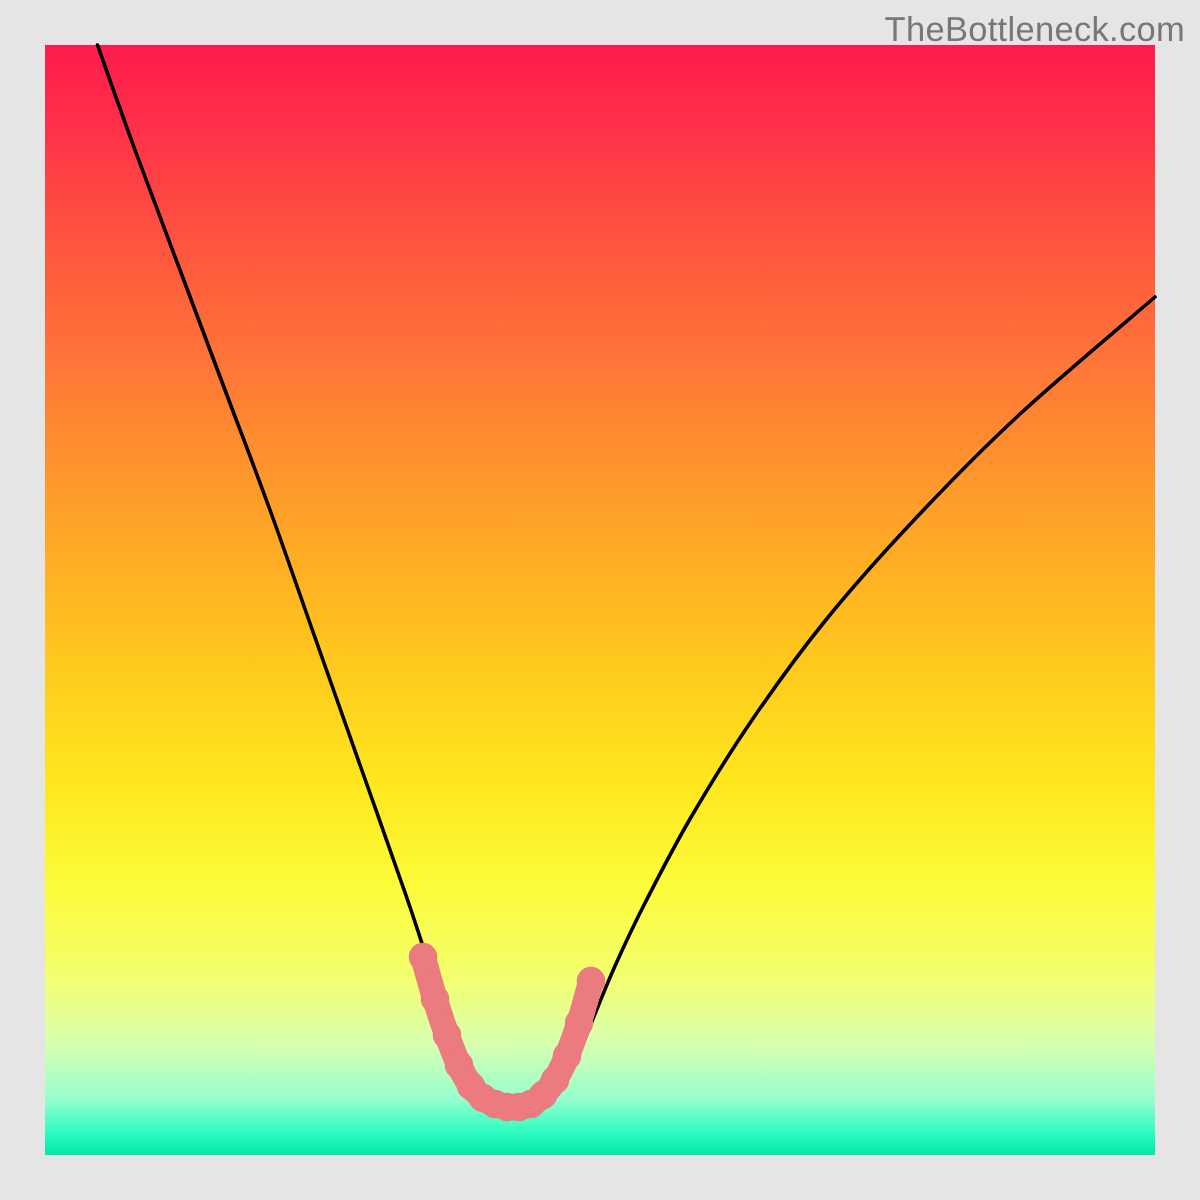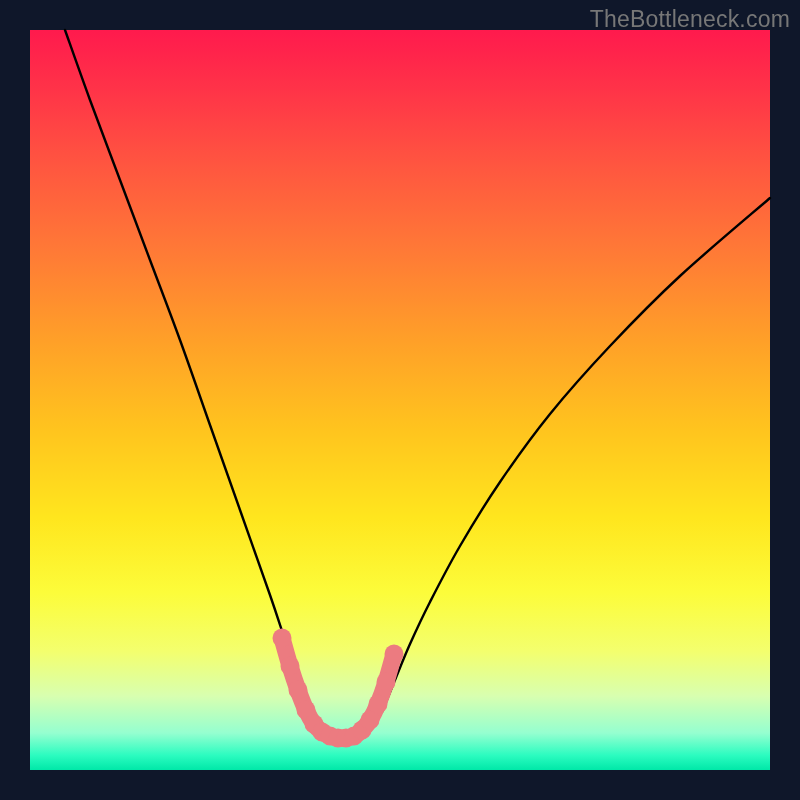--- a/index.html
+++ b/index.html
@@ -8,21 +8,21 @@
     width: 800px;
     height: 800px;
     background: #000;
     overflow: hidden;
     font-family: Arial, Helvetica, sans-serif;
   }
   .frame {
     position: absolute;
     left: 0; top: 0;
     width: 800px; height: 800px;
-    background: #0f172a;
+    background: #e5e5e5;
   }
   .plot-area {
     position: absolute;
     left: 30px;
     top: 30px;
     width: 740px;
     height: 740px;
     background: linear-gradient(to bottom,
       #ff1a4d 0%,
       #ff3348 8%,

